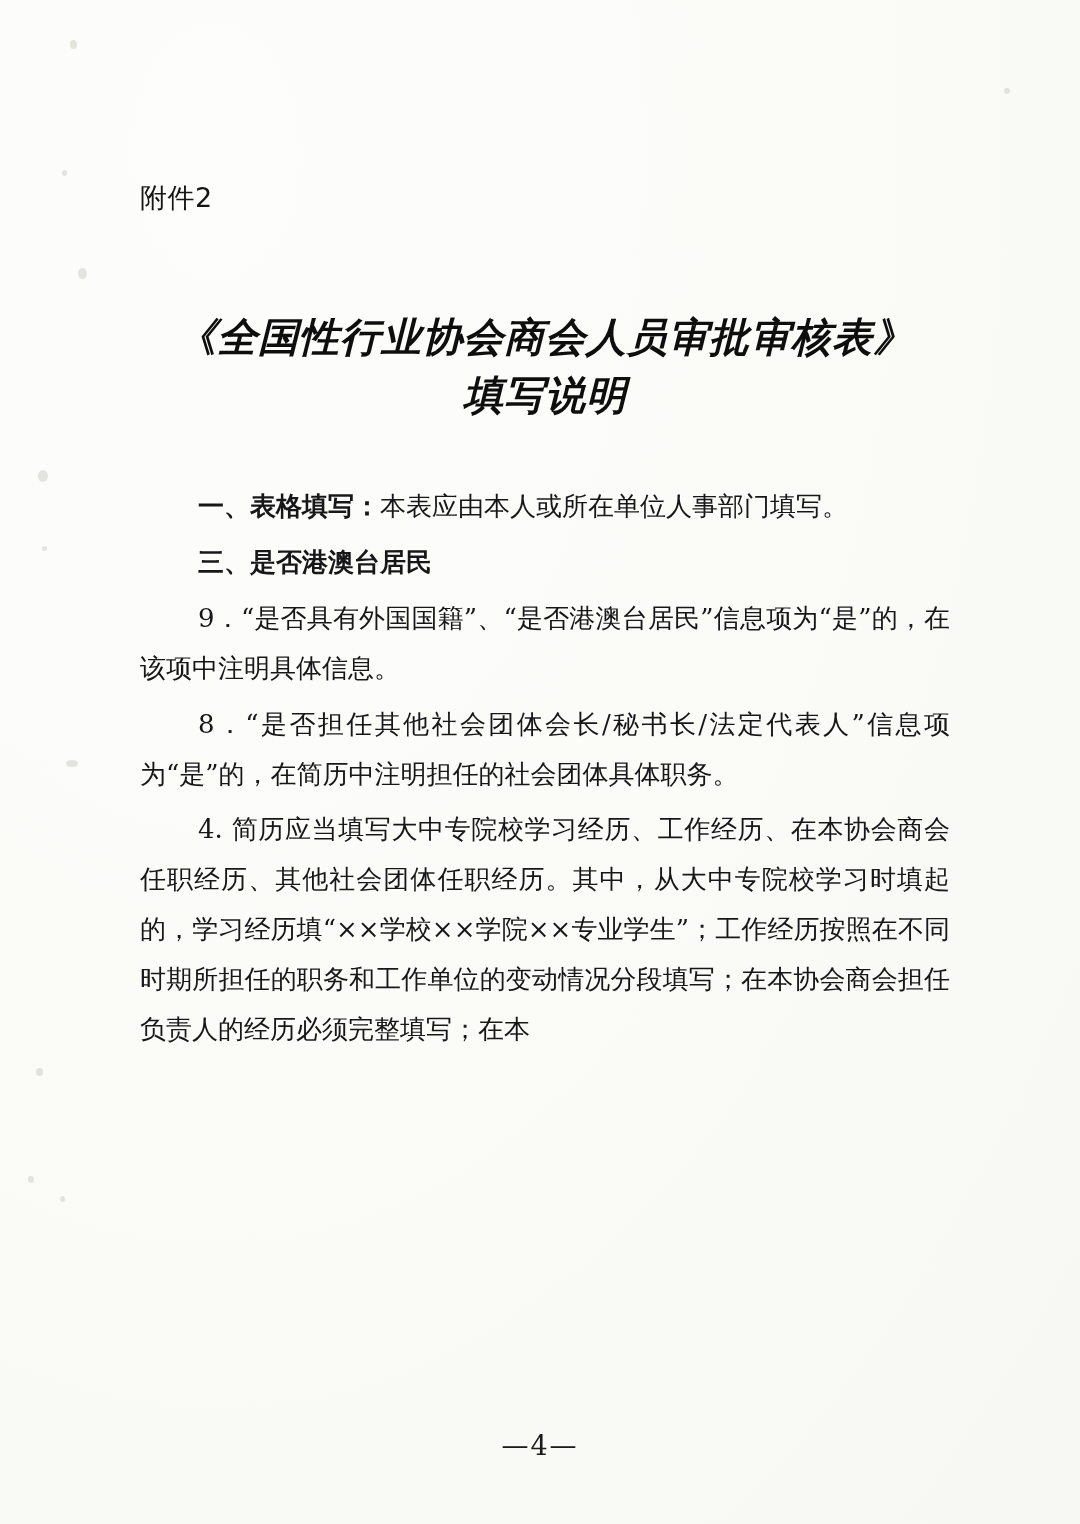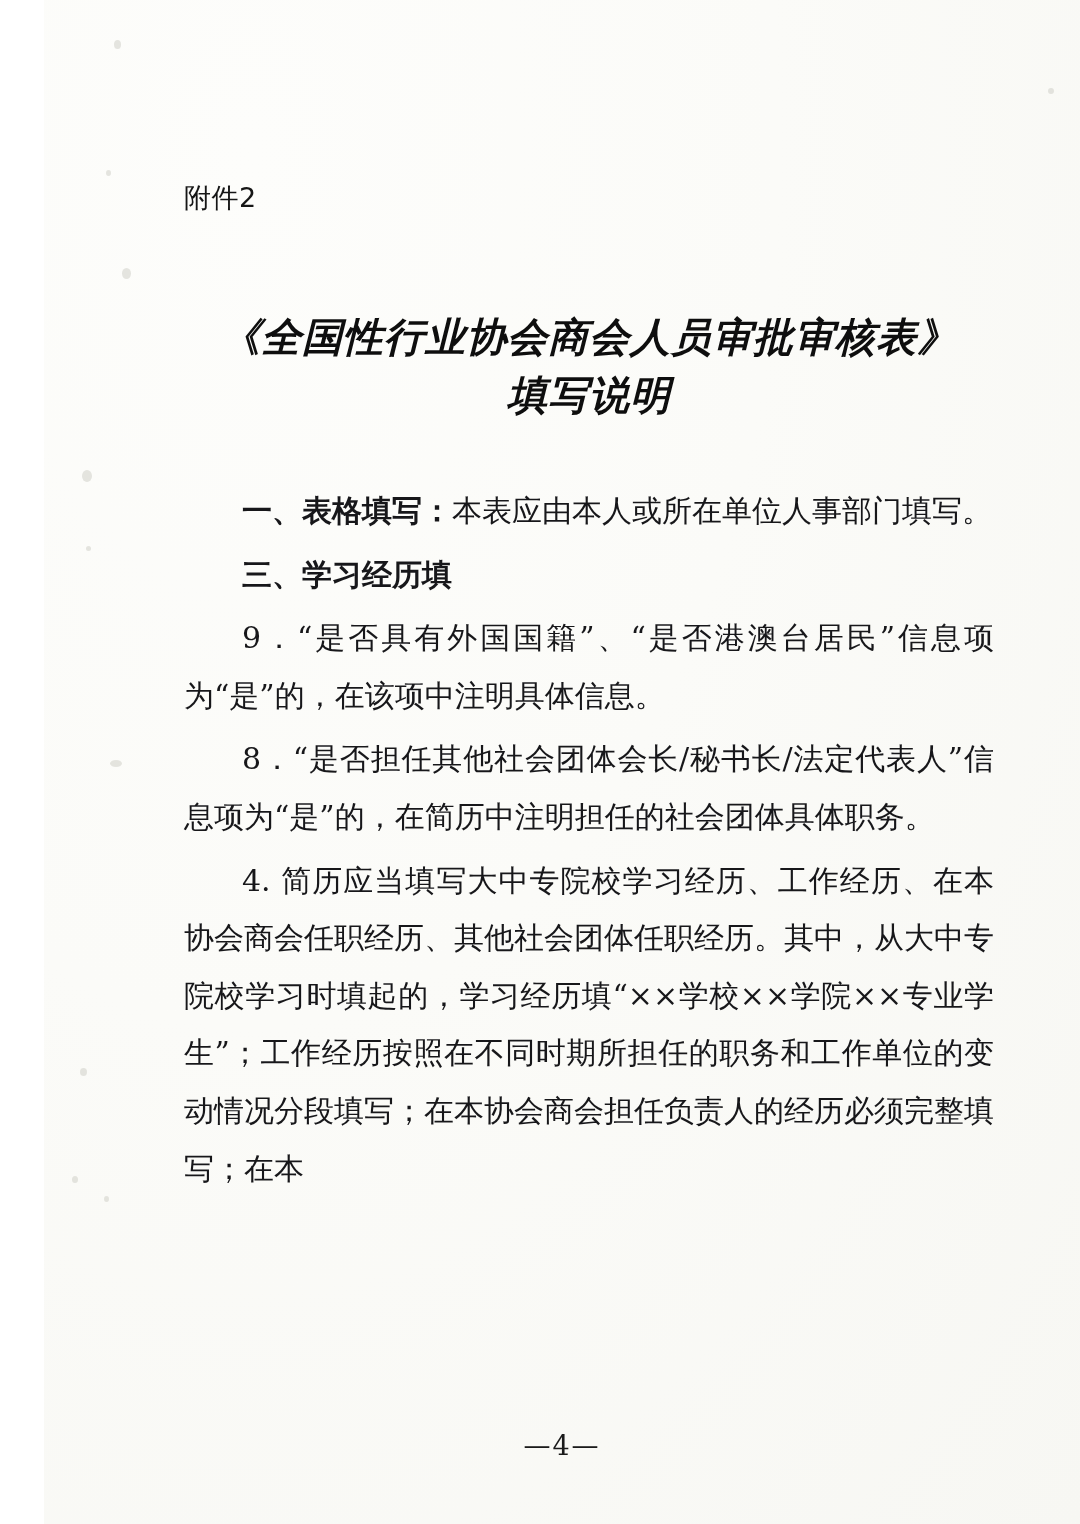--- a/index.html
+++ b/index.html
@@ -15,21 +15,20 @@
     overflow: hidden;
     position: relative;
   }
 
   
   .page {
     position: absolute;
     inset: 0;
     background:
       radial-gradient(ellipse at 20% 10%, #fdfdfb 0%, #fbfbf8 45%, #f7f7f3 100%);
-    margin-left: 44px;
   }
 
   
   .speck {
     position: absolute;
     background: #cfcfc8;
     border-radius: 50%;
     opacity: .55;
   }
 
@@ -59,21 +58,21 @@
     color: #0e0e0e;
     font-family: "DejaVu Serif", serif;
     font-style: italic;
   }
   .doc-title .line2 {
     display: block;
   }
 
   .body-text {
     margin-top: 58px;
-    font-size: 30px;
+    font-size: 26px;
     line-height: 1.92;
     color: #17171a;
     font-family: "DejaVu Serif", serif;
   }
 
   .para {
     margin: 0 0 6px 0;
     text-align: justify;
     text-justify: inter-ideograph;
   }
@@ -121,21 +120,21 @@
       <span class="line2">填写说明</span>
     </div>
 
     <div class="body-text">
 
       <p class="para indent">
         <span class="bold">一、表格填写：</span><span>本表应由本人或所在单位人事部门填写。</span>
       </p>
 
 
-      <p class="para indent bold">三、学习经历填</p>
+      <p class="para indent bold">三、是否港澳台居民</p>
 
 
       <p class="para indent">9．“是否具有外国国籍”、“是否港澳台居民”信息项为“是”的，在该项中注明具体信息。</p>
 
       <p class="para indent">8．“是否担任其他社会团体会长/秘书长/法定代表人”信息项为“是”的，在简历中注明担任的社会团体具体职务。</p>
 
       <p class="para indent">4. 简历应当填写大中专院校学习经历、工作经历、在本协会商会任职经历、其他社会团体任职经历。其中，从大中专院校学习时填起的，学习经历填“××学校××学院××专业学生”；工作经历按照在不同时期所担任的职务和工作单位的变动情况分段填写；在本协会商会担任负责人的经历必须完整填写；在本</p>
 
     </div>
   </div>

